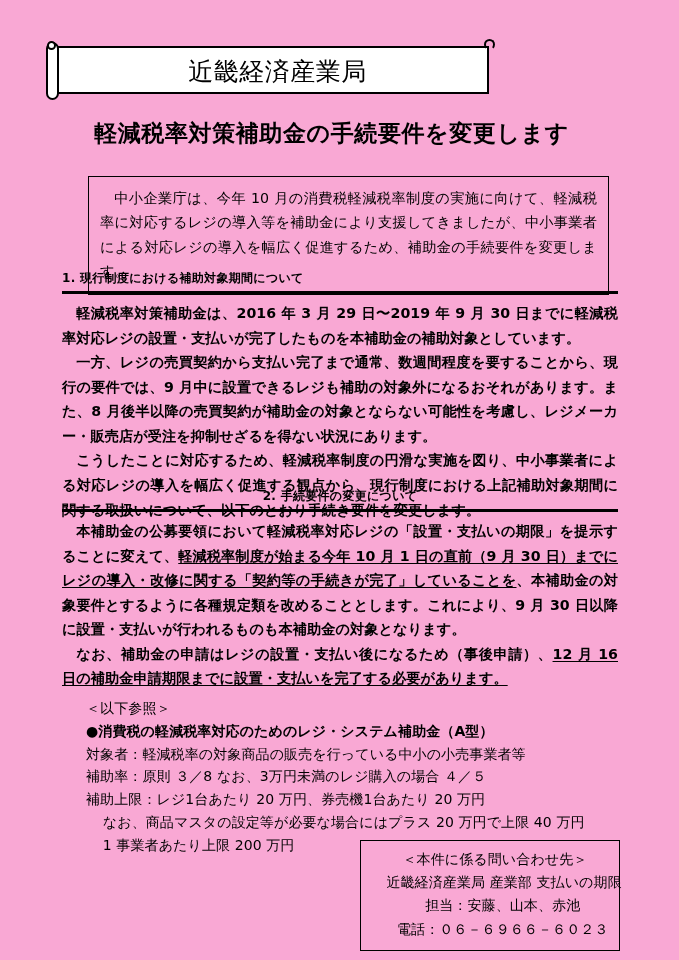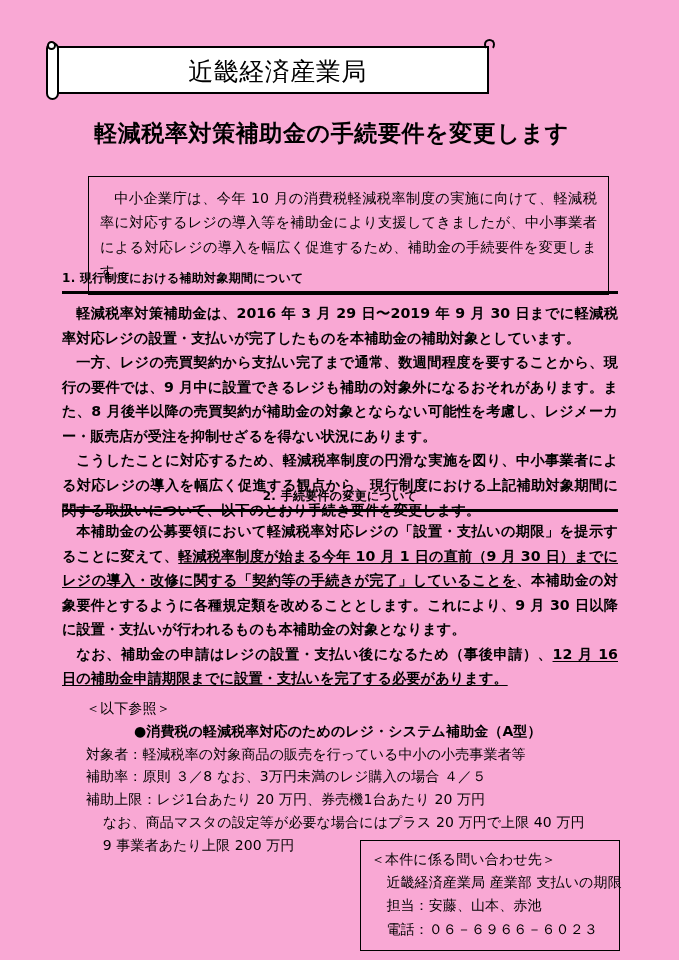--- a/index.html
+++ b/index.html
@@ -182,32 +182,33 @@
     left: 86px;
     top: 697px;
     width: 540px;
   }
   .ref-line {
     font-size: 14px;
     line-height: 1.63;
     letter-spacing: 0.1px;
     white-space: nowrap;
   }
-  .ref-line.bold { font-weight: bold; margin-left: 48px; }
+  .ref-line.bold { font-weight: bold; }
   .ref-line.indent { padding-left: 1.2em; }
 
   
   .contact-box {
     position: absolute;
     left: 360px;
     top: 840px;
     width: 260px;
     border: 1.5px solid #000;
     box-sizing: border-box;
     padding: 7px 0 9px 10px;
+    text-align: center;
   }
   .contact-line {
     font-size: 14px;
     line-height: 1.66;
     white-space: nowrap;
     letter-spacing: 0.1px;
   }
   .contact-line.indent { padding-left: 1.1em; }
 </style>
 </head>
@@ -244,21 +245,21 @@
     <p><span>なお、補助金の申請はレジの設置・支払い後になるため（事後申請）、</span><span class="u">12 月 16 日の補助金申請期限までに設置・支払いを完了する必要があります。</span></p>
   </div>
 
   <div class="ref-block">
     <div class="ref-line">＜以下参照＞</div>
     <div class="ref-line bold">●消費税の軽減税率対応のためのレジ・システム補助金（A型）</div>
     <div class="ref-line">対象者：軽減税率の対象商品の販売を行っている中小の小売事業者等</div>
     <div class="ref-line">補助率：原則 ３／8  なお、3万円未満のレジ購入の場合 ４／５</div>
     <div class="ref-line">補助上限：レジ1台あたり 20 万円、券売機1台あたり 20 万円</div>
     <div class="ref-line indent">なお、商品マスタの設定等が必要な場合にはプラス 20 万円で上限 40 万円</div>
-    <div class="ref-line indent">9 事業者あたり上限 200 万円</div>
+    <div class="ref-line indent">1 事業者あたり上限 200 万円</div>
   </div>
 
   <div class="contact-box">
     <div class="contact-line">＜本件に係る問い合わせ先＞</div>
     <div class="contact-line indent">近畿経済産業局 産業部 支払いの期限</div>
     <div class="contact-line indent">担当：安藤、山本、赤池</div>
     <div class="contact-line indent">電話：０６－６９６６－６０２３</div>
   </div>
 
 </div>

